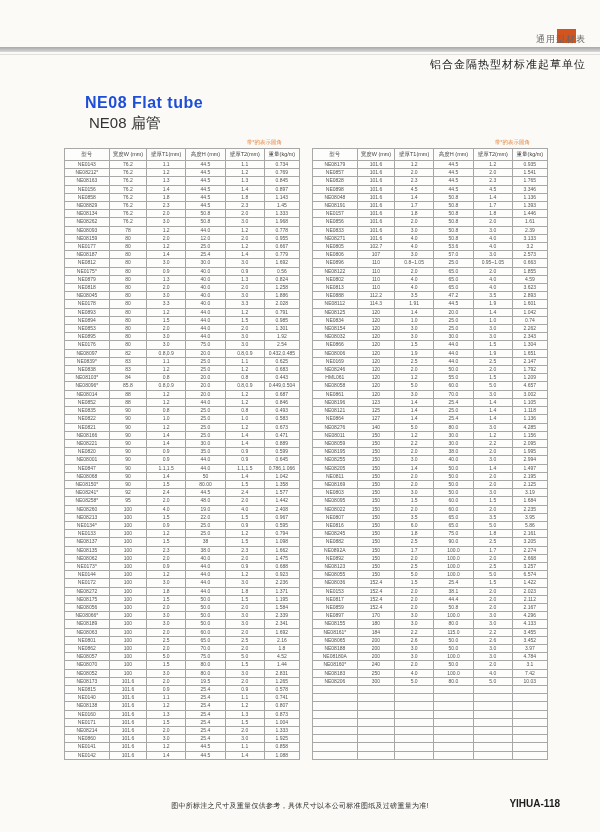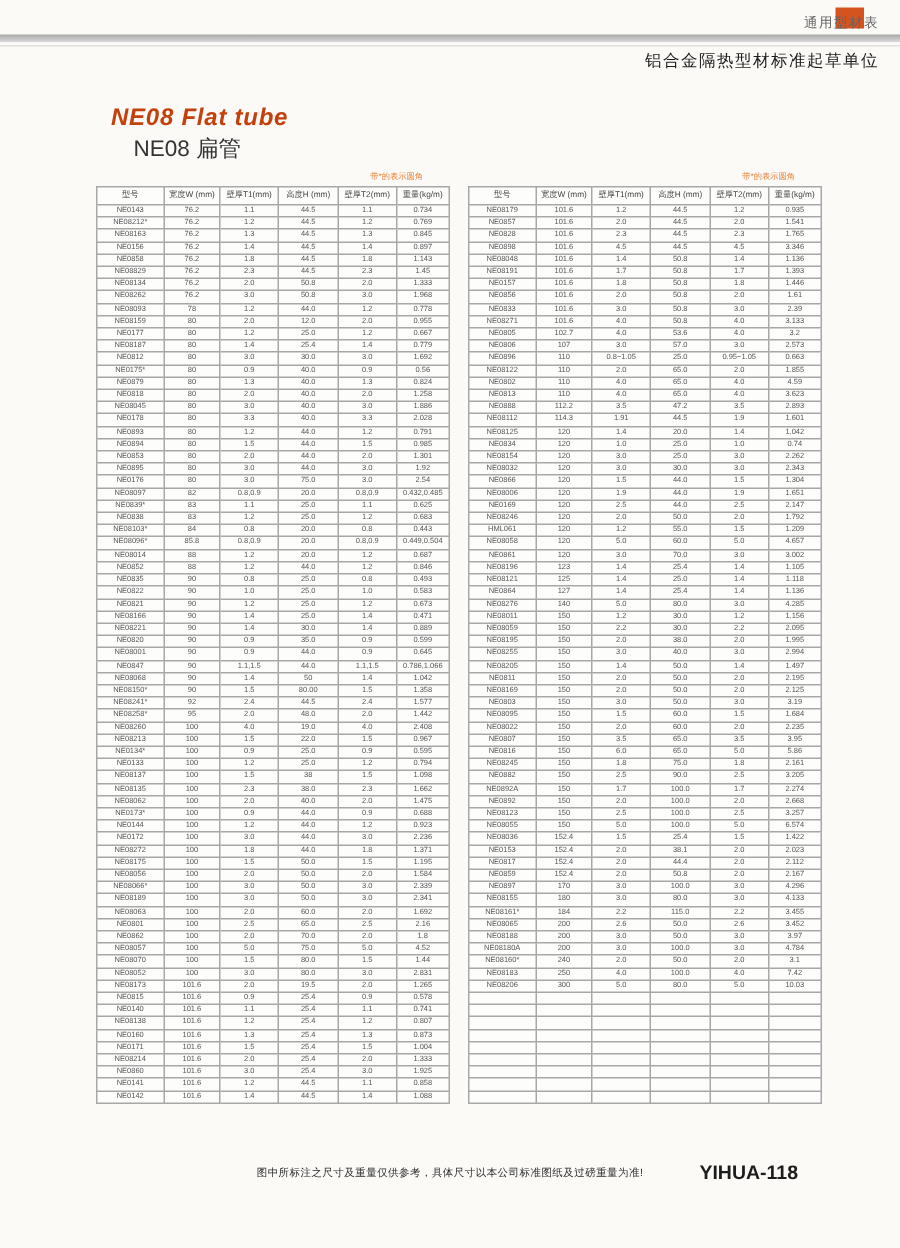--- a/index.html
+++ b/index.html
@@ -2,45 +2,45 @@
 <html><head>
 <meta charset="utf-8">
 <style>
   html,body{margin:0;padding:0;}
   body{
     width:600px;height:832px;position:relative;overflow:hidden;
     background:#fbfaf7;
     font-family:"Liberation Sans","DejaVu Sans",sans-serif;
     color:#444;
   }
-  .page{position:absolute;inset:0;}
+  .page{position:absolute;inset:0;margin-top:24px;}
   
   .corner-square{position:absolute;top:5px;right:24px;width:19px;height:14px;background:#d4541f;}
   .top-small{position:absolute;top:9px;right:14px;font-size:9px;color:#666;letter-spacing:1px;}
   .top-bar{position:absolute;top:23px;left:0;width:600px;height:5px;
     background:linear-gradient(#a8a8a8,#d9d9d9);}
   .top-bar-thin{position:absolute;top:30px;left:0;width:600px;height:1px;background:#e2e0dc;}
   .top-main{position:absolute;top:33px;right:14px;font-size:11px;font-weight:normal;color:#1d1d1d;letter-spacing:1px;}
   
-  .sec-en{position:absolute;left:74px;top:70px;font-size:16px;font-weight:bold;color:#c2410c;letter-spacing:0.5px;font-style:italic;}
+  .sec-en{position:absolute;left:85px;top:70px;font-size:16px;font-weight:bold;color:#1d4ed8;letter-spacing:0.5px;}
   .sec-cn{position:absolute;left:89px;top:90px;font-size:15px;color:#333;}
   
   .tblock{position:absolute;top:113px;width:236px;}
   .tblock.left{left:64px;}
   .tblock.right{left:312px;}
   .note{font-size:5.5px;color:#e8833a;text-align:right;padding-right:18px;height:11px;line-height:11px;}
   table{border-collapse:collapse;width:236px;table-layout:fixed;background:#fdfdfc;}
   th,td{border:1px solid #a8a8a8;font-size:5px;color:#555;text-align:center;
     padding:0;overflow:hidden;white-space:nowrap;}
   th{height:11px;line-height:11px;font-size:5.5px;color:#444;font-weight:normal;}
   td{height:7.2px;line-height:7.2px;}
   
   .footer-note{position:absolute;top:777px;left:0;width:600px;text-align:center;
     font-size:7px;color:#2b2b2b;letter-spacing:0.3px;}
-  .page-code{position:absolute;top:774px;right:68px;font-size:13px;font-weight:bold;color:#1d1d1d;}
+  .page-code{position:absolute;top:774px;right:40px;font-size:10px;font-weight:bold;color:#1d1d1d;}
 </style>
 </head>
 <body>
 
 <div class="page">
 
   <div class="corner-square"></div>
   <div class="top-small">通用型材表</div>
   <div class="top-bar"></div>
   <div class="top-bar-thin"></div>

